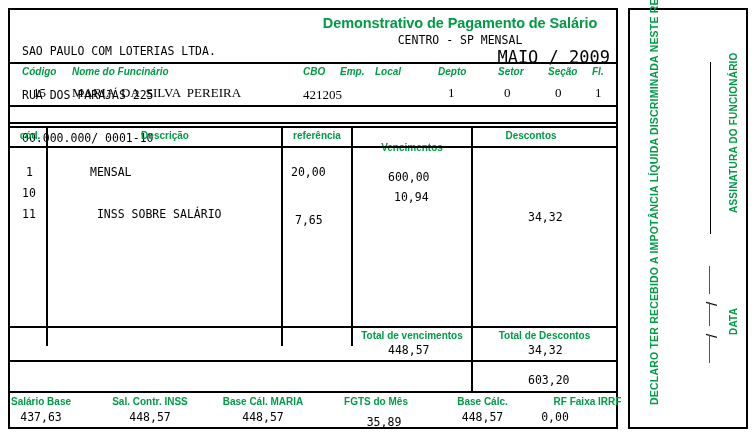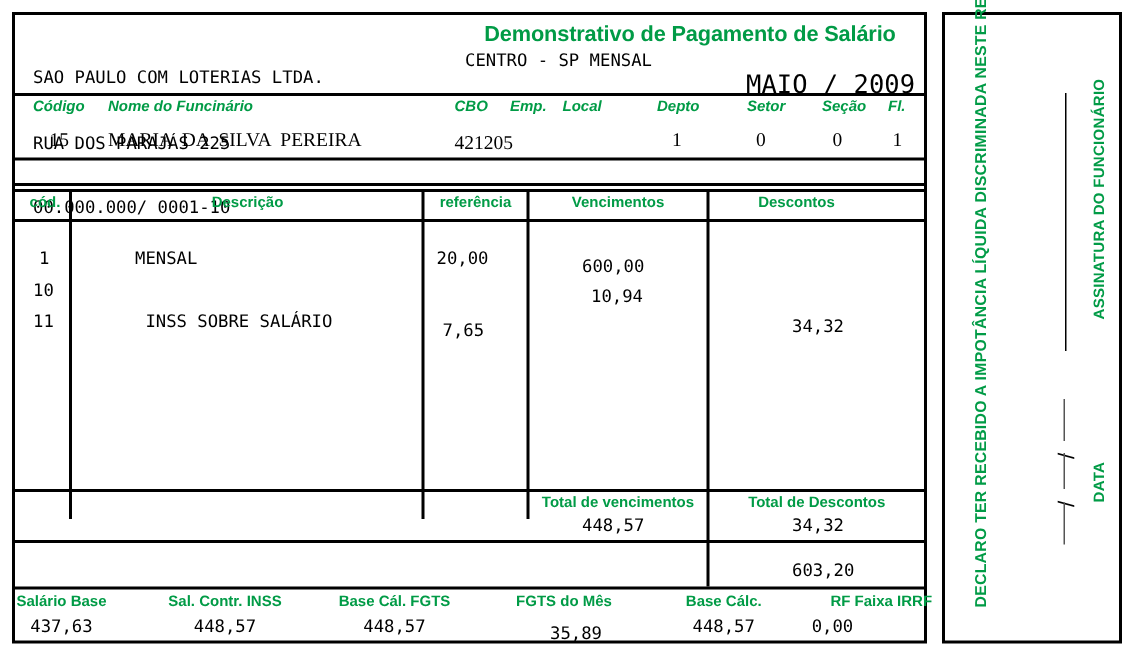--- a/index.html
+++ b/index.html
@@ -35,21 +35,21 @@
 
   
   .company{position:absolute;left:12px;top:5px;font-size:11.5px;line-height:14.5px;white-space:pre;}
 
   
   .title{
     position:absolute;left:300px;top:5px;width:300px;text-align:center;
     color:#019b46;font-family:"Liberation Sans",sans-serif;
     font-weight:bold;font-size:14.5px;letter-spacing:-.1px;
   }
-  .subt1{position:absolute;left:300px;top:23px;width:300px;font-size:11.5px;}
+  .subt1{position:absolute;left:300px;top:23px;width:300px;text-align:center;font-size:11.5px;}
   .subt2{position:absolute;left:300px;top:37px;width:300px;text-align:right;font-size:17px;}
 
   
   .emp-lbl{position:absolute;font-size:10px;font-style:italic;}
   .emp-val{position:absolute;font-size:13px;white-space:pre;font-family:Liberation Serif, serif;}
 
   
   .th{position:absolute;font-size:10px;text-align:center;}
   .cell{position:absolute;font-size:11.5px;white-space:pre;}
 
@@ -115,21 +115,21 @@
     <div class="emp-val mono" style="left:494px;top:75px">0</div>
     <div class="emp-val mono" style="left:545px;top:75px">0</div>
     <div class="emp-val mono" style="left:585px;top:75px">1</div>
 
     <div class="hline" style="top:95px"></div>
     <div class="hline" style="top:112px"></div>
 
     <div class="th grn" style="left:2px;top:120px;width:36px">cód.</div>
     <div class="th grn" style="left:40px;top:120px;width:230px">Descrição</div>
     <div class="th grn" style="left:273px;top:120px;width:68px">referência</div>
-    <div class="th grn" style="left:343px;top:120px;width:118px">Vencimentos</div>
+    <div class="th grn" style="left:343px;top:132px;width:118px">Vencimentos</div>
     <div class="th grn" style="left:463px;top:120px;width:116px">Descontos</div>
 
     <div class="hline" style="top:116px"></div>
     <div class="hline" style="top:136px"></div>
 
     <div class="vline" style="left:36px;top:116px;height:220px"></div>
     <div class="vline" style="left:271px;top:116px;height:220px"></div>
     <div class="vline" style="left:341px;top:116px;height:220px"></div>
     <div class="vline" style="left:461px;top:116px;height:265px"></div>
 
@@ -157,21 +157,21 @@
     <div class="cell mono" style="left:378px;top:333px">448,57</div>
     <div class="cell mono" style="left:518px;top:333px">34,32</div>
 
     <div class="hline" style="top:350px"></div>
     <div class="cell mono" style="left:518px;top:363px">603,20</div>
 
     <div class="hline" style="top:381px"></div>
 
     <div class="ft-lbl grn" style="left:-14px;top:386px;width:90px">Salário Base</div>
     <div class="ft-lbl grn" style="left:85px;top:386px;width:110px">Sal. Contr. INSS</div>
-    <div class="ft-lbl grn" style="left:198px;top:386px;width:110px">Base Cál. FGTS</div>
+    <div class="ft-lbl grn" style="left:198px;top:386px;width:110px">Base Cál. MARIA</div>
     <div class="ft-lbl grn" style="left:316px;top:386px;width:100px">FGTS do Mês</div>
     <div class="ft-lbl grn" style="left:425px;top:386px;width:95px">Base Cálc.</div>
     <div class="ft-lbl grn" style="left:525px;top:386px;width:105px">RF  Faixa IRRF</div>
 
     <div class="ft-val mono" style="left:-14px;top:400px;width:90px">437,63</div>
     <div class="ft-val mono" style="left:85px;top:400px;width:110px">448,57</div>
     <div class="ft-val mono" style="left:198px;top:400px;width:110px">448,57</div>
     <div class="ft-val mono" style="left:324px;top:405px;width:100px">35,89</div>
     <div class="ft-val mono" style="left:425px;top:400px;width:95px">448,57</div>
     <div class="ft-val mono" style="left:515px;top:400px;width:60px">0,00</div>

